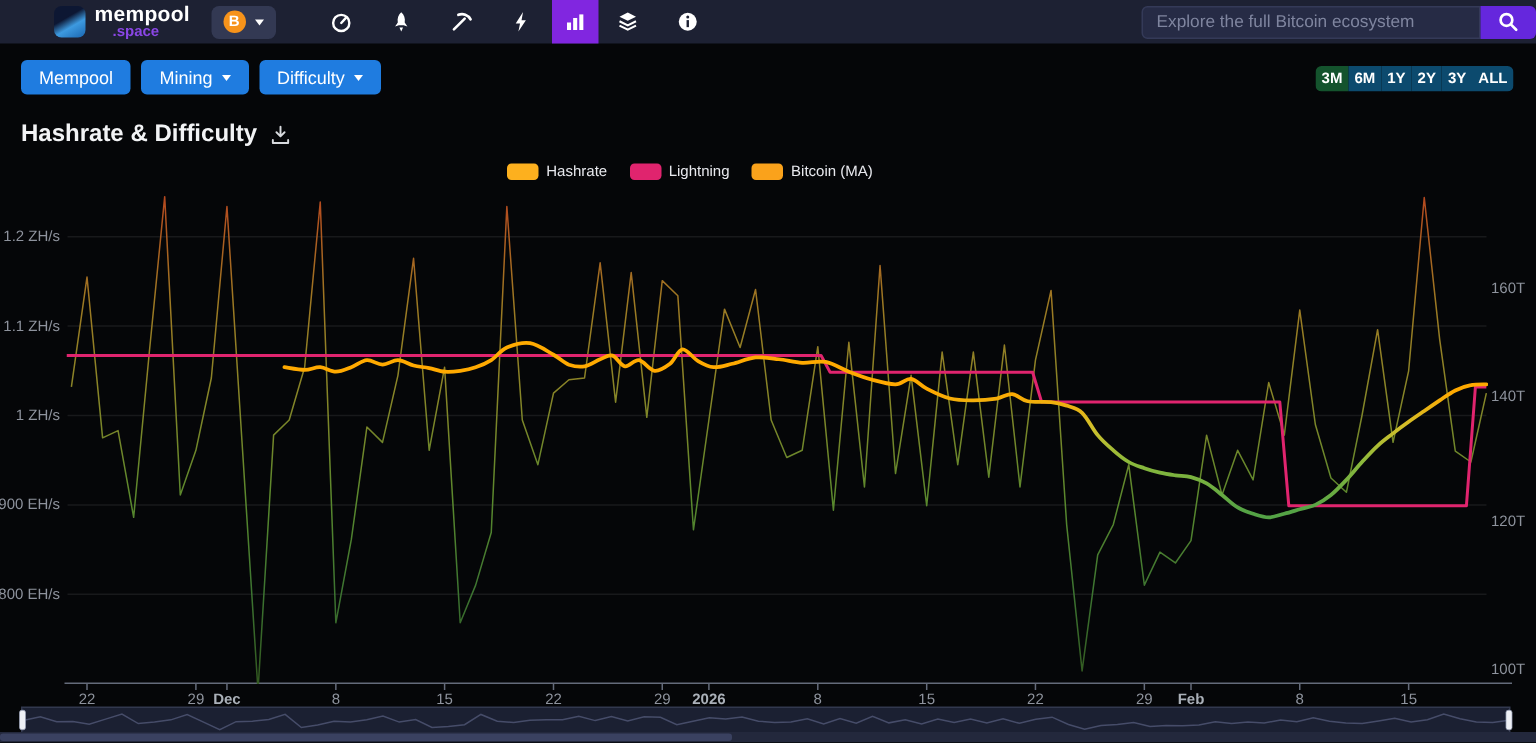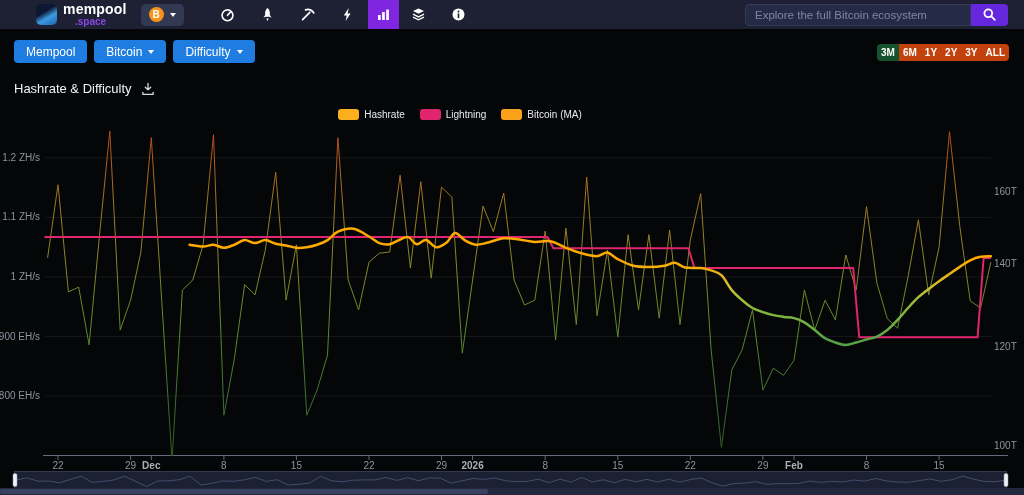--- a/index.html
+++ b/index.html
@@ -11,34 +11,34 @@
   .brand-square{width:21px;height:21px;border-radius:5px;background:linear-gradient(150deg,#0d1733 38%,#3d9ae0 62%,#1a66b0 100%)}
   .brand-text{line-height:1;display:flex;flex-direction:column}
   .brand-name{font-size:14px;font-weight:bold;color:#fff;letter-spacing:.2px}
   .brand-tld{font-size:10px;font-weight:bold;color:#8a46e5;margin-top:1px;margin-left:12px}
   .net-pill{margin-left:14px;display:flex;align-items:center;gap:6px;background:#333953;border-radius:5px;height:22px;padding:0 8px;cursor:pointer}
   .btc-circle{width:15px;height:15px;border-radius:50%;background:#f7931a;color:#fff;font-size:10px;font-weight:bold;display:flex;align-items:center;justify-content:center}
   .caret-down{width:0;height:0;border-left:3.5px solid transparent;border-right:3.5px solid transparent;border-top:4px solid #fff;display:inline-block}
   .nav-icons{display:flex;align-items:center;margin-left:24px;height:29px}
   .nav-icon{width:40px;height:29px;display:flex;align-items:center;justify-content:center;cursor:pointer}
   .nav-icon.active{background:#8126e0;width:31px}
-  .search{margin-left:auto;margin-right:16px;display:flex;height:22px}
+  .search{margin-left:auto;margin-right:0;display:flex;height:22px}
   .search input{width:206px;background:#262b45;border:1px solid #343a58;border-radius:4px 0 0 4px;color:#cfd2e0;font-size:11.5px;padding:0 9px;outline:none;font-family:"Liberation Sans",sans-serif}
   .search input::placeholder{color:#7f859f}
   .search-btn{width:37px;background:#6527dd;border:none;border-radius:0 4px 4px 0;display:flex;align-items:center;justify-content:center;cursor:pointer}
 
   
   .subnav{position:absolute;top:40px;left:14px;display:flex;gap:7px;z-index:4}
   .pill-btn{height:23px;background:#1f7ce0;color:#fff;font-size:12px;border:none;border-radius:4px;padding:0 12px;display:flex;align-items:center;gap:6px;cursor:pointer;font-family:"Liberation Sans",sans-serif}
   .ranges{position:absolute;top:44px;right:15px;display:flex;border-radius:4px;overflow:hidden;z-index:4}
-  .range-btn{min-width:12px;padding:0 4px;height:17px;font-size:10px;font-weight:bold;background:#c2410c;color:#fff;display:flex;align-items:center;justify-content:center;border:none;cursor:pointer;font-family:"Liberation Sans",sans-serif}
+  .range-btn{min-width:12px;padding:0 4px;height:17px;font-size:10px;font-weight:bold;background:#0c4a6e;color:#fff;display:flex;align-items:center;justify-content:center;border:none;cursor:pointer;font-family:"Liberation Sans",sans-serif}
   .range-btn.selected{background:#14532d}
 
   
-  .page-title{position:absolute;top:81px;left:14px;display:flex;gap:9px;align-items:center;font-size:13px;font-weight:normal;color:#f2f3f5;z-index:4}
+  .page-title{position:absolute;top:81px;left:14px;display:flex;gap:9px;align-items:center;font-size:16px;font-weight:bold;color:#f2f3f5;z-index:4}
   .dl-btn{background:none;border:none;padding:0;cursor:pointer;display:flex;align-items:center}
   .legend{position:absolute;top:109px;left:0;width:920px;display:flex;justify-content:center;gap:15px;align-items:center;z-index:4}
   .legend-item{display:flex;gap:5px;align-items:center;font-size:10px;color:#e8e9ee;cursor:pointer}
   .legend-swatch{width:21px;height:11px;border-radius:3px}
 
   #chart{position:absolute;left:0;top:0;z-index:1}
 
   
   .hscroll{position:absolute;left:0;bottom:0;width:1024px;height:7px;background:#23283c;z-index:6}
   .hscroll-thumb{position:absolute;left:0;top:1px;width:488px;height:5px;background:#3a4160;border-radius:2px}
@@ -191,21 +191,21 @@
       </svg>
     </button>
   </div>
 </header>
 
 <nav class="subnav" id="subnav">
     <button class="pill-btn">
       <span>Mempool</span>
     </button>
     <button class="pill-btn">
-      <span>Bitcoin</span>
+      <span>Mining</span>
       <span class="caret-down"></span>
     </button>
     <button class="pill-btn">
       <span>Difficulty</span>
       <span class="caret-down"></span>
     </button>
   </nav>
 <div class="ranges" id="ranges">
     <button class="range-btn selected">3M</button>
     <button class="range-btn">6M</button>

